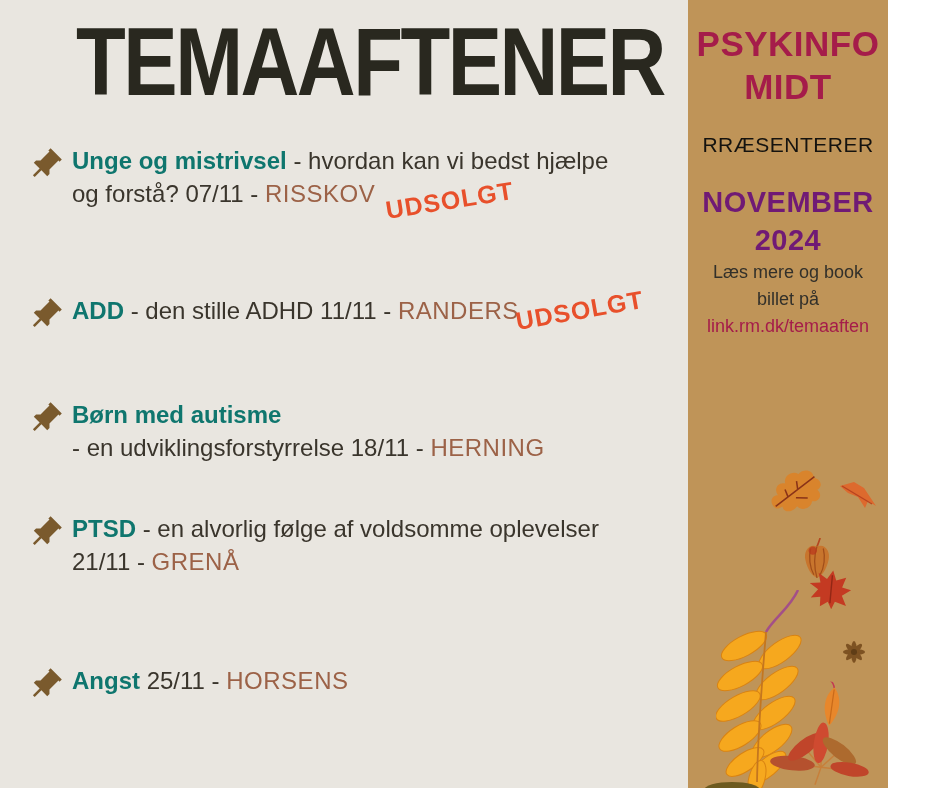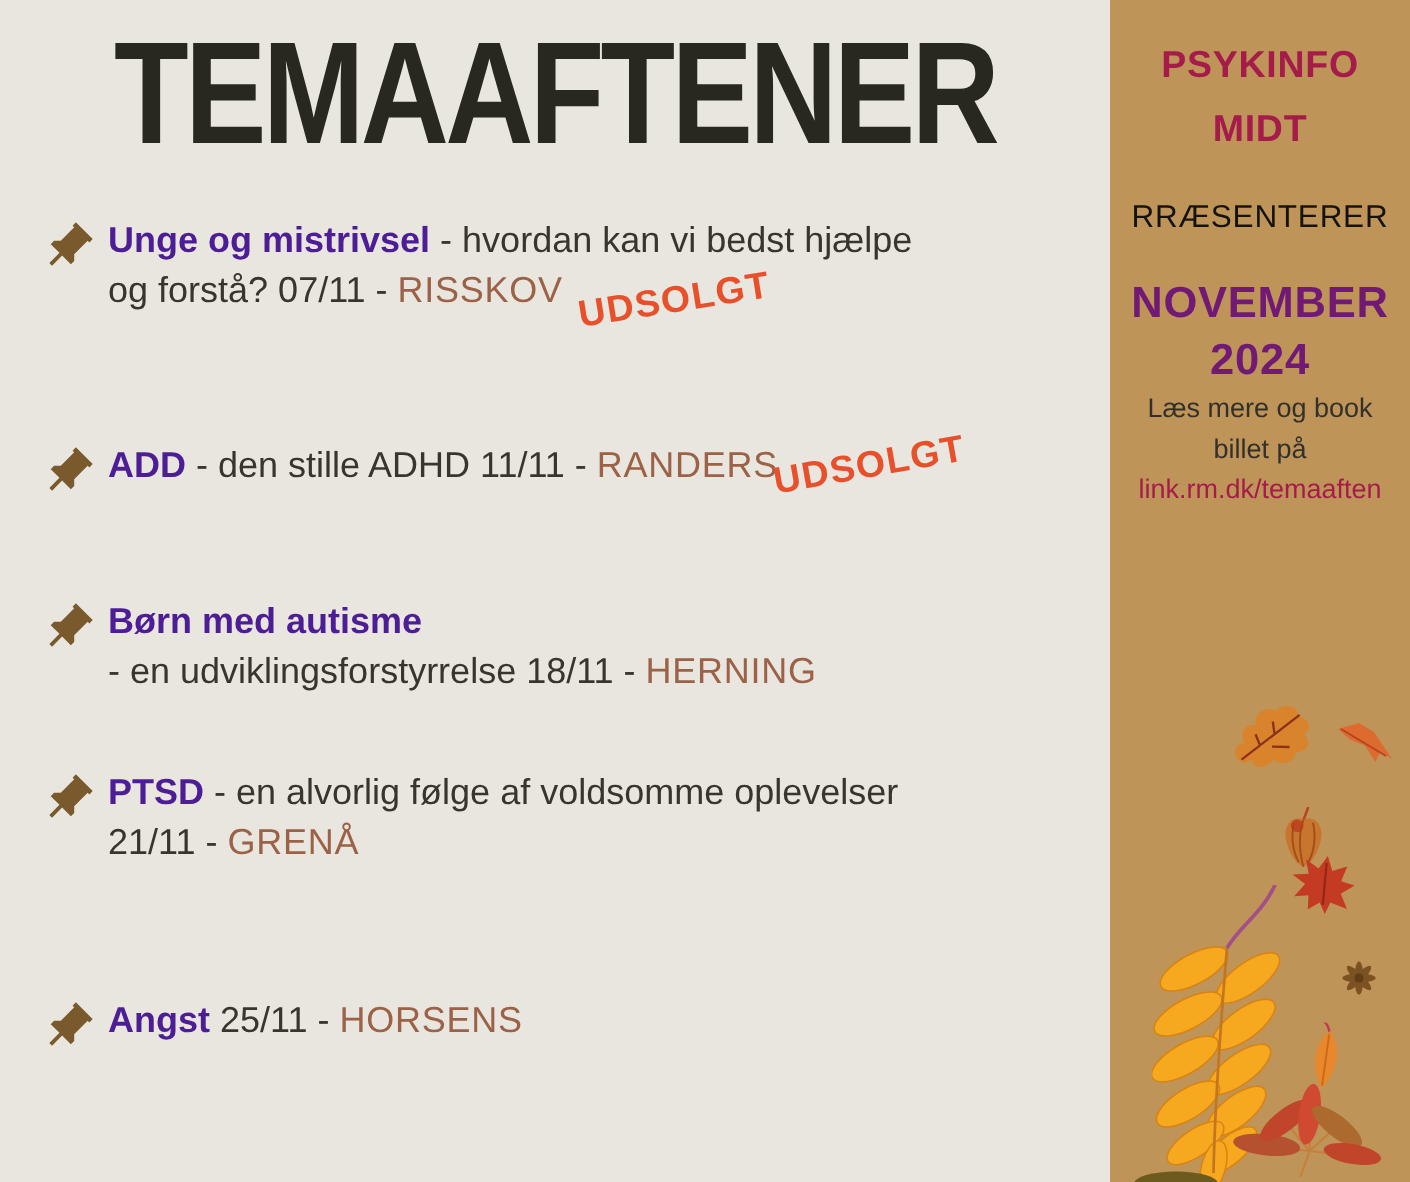--- a/index.html
+++ b/index.html
@@ -1,47 +1,47 @@
 <!DOCTYPE html>
 <html><head>
 <meta charset="utf-8">
 <style>
   * { margin:0; padding:0; box-sizing:border-box; }
   html,body { width:940px; height:788px; }
   body { font-family:"Liberation Sans", sans-serif; }
   #poster { position:relative; width:940px; height:788px; display:flex; overflow:hidden; }
 
   
-  #main { position:relative; width:740px; height:788px; background:#e9e6e0; }
+  #main { position:relative; width:688px; height:788px; background:#e9e6e0; }
   .title {
     position:absolute; top:6px; left:0; width:740px; text-align:center;
     font-size:97px; font-weight:bold; color:#29281f; letter-spacing:-3px;
     transform:scaleX(0.84); transform-origin:center top; white-space:nowrap;
   }
   .event { position:absolute; left:26px; display:flex; align-items:flex-start; }
   .pin { flex:0 0 40px; margin-top:2px; }
   .etext { font-size:24px; line-height:33px; color:#3a352c; padding-left:6px; }
   .etext .l1, .etext .l2 { display:block; white-space:nowrap; }
-  .etext b { color:#4c1d95; font-weight:bold; }
+  .etext b { color:#0f766e; font-weight:bold; }
   .loc { font-weight:normal; color:#9c6247; letter-spacing:0.5px; }
   .soldout {
     position:absolute; font-size:25px; font-weight:bold; color:#e8502b;
     letter-spacing:1px; transform:rotate(-9deg); white-space:nowrap;
   }
   #event-1 { top:144px; }
   #event-2 { top:294px; }
   #event-3 { top:398px; }
   #event-4 { top:512px; }
   #event-5 { top:664px; }
   #event-1 .soldout { left:359px; top:42px; }
   #event-2 .soldout { left:489px; top:2px; transform:rotate(-10deg); }
 
   
   #sidebar { position:relative; width:200px; height:788px; background:#bf9458; text-align:center; }
-  .brand { margin-top:22px; font-size:25px; line-height:43px; font-weight:bold; color:#a51c4a; letter-spacing:0.5px; }
+  .brand { margin-top:22px; font-size:35px; line-height:43px; font-weight:bold; color:#a51c4a; letter-spacing:0.5px; }
   .presents { margin-top:25px; font-size:21px; color:#15130f; letter-spacing:0.5px; }
   .month { margin-top:26px; font-size:29px; line-height:38px; font-weight:bold; color:#701a75; letter-spacing:0.5px; }
   .cta { font-size:18px; line-height:27px; color:#32302a; }
   .cta-link { display:block; font-size:18px; line-height:27px; color:#a51c4a; text-decoration:none; }
   .leaf { position:absolute; }
   #leaf-oak      { left:78px;  top:466px; }
   #leaf-torn     { left:150px; top:480px; }
   #leaf-physalis { left:112px; top:538px; }
   #leaf-maple    { left:118px; top:568px; }
   #leaf-rowan    { left:28px;  top:590px; }

